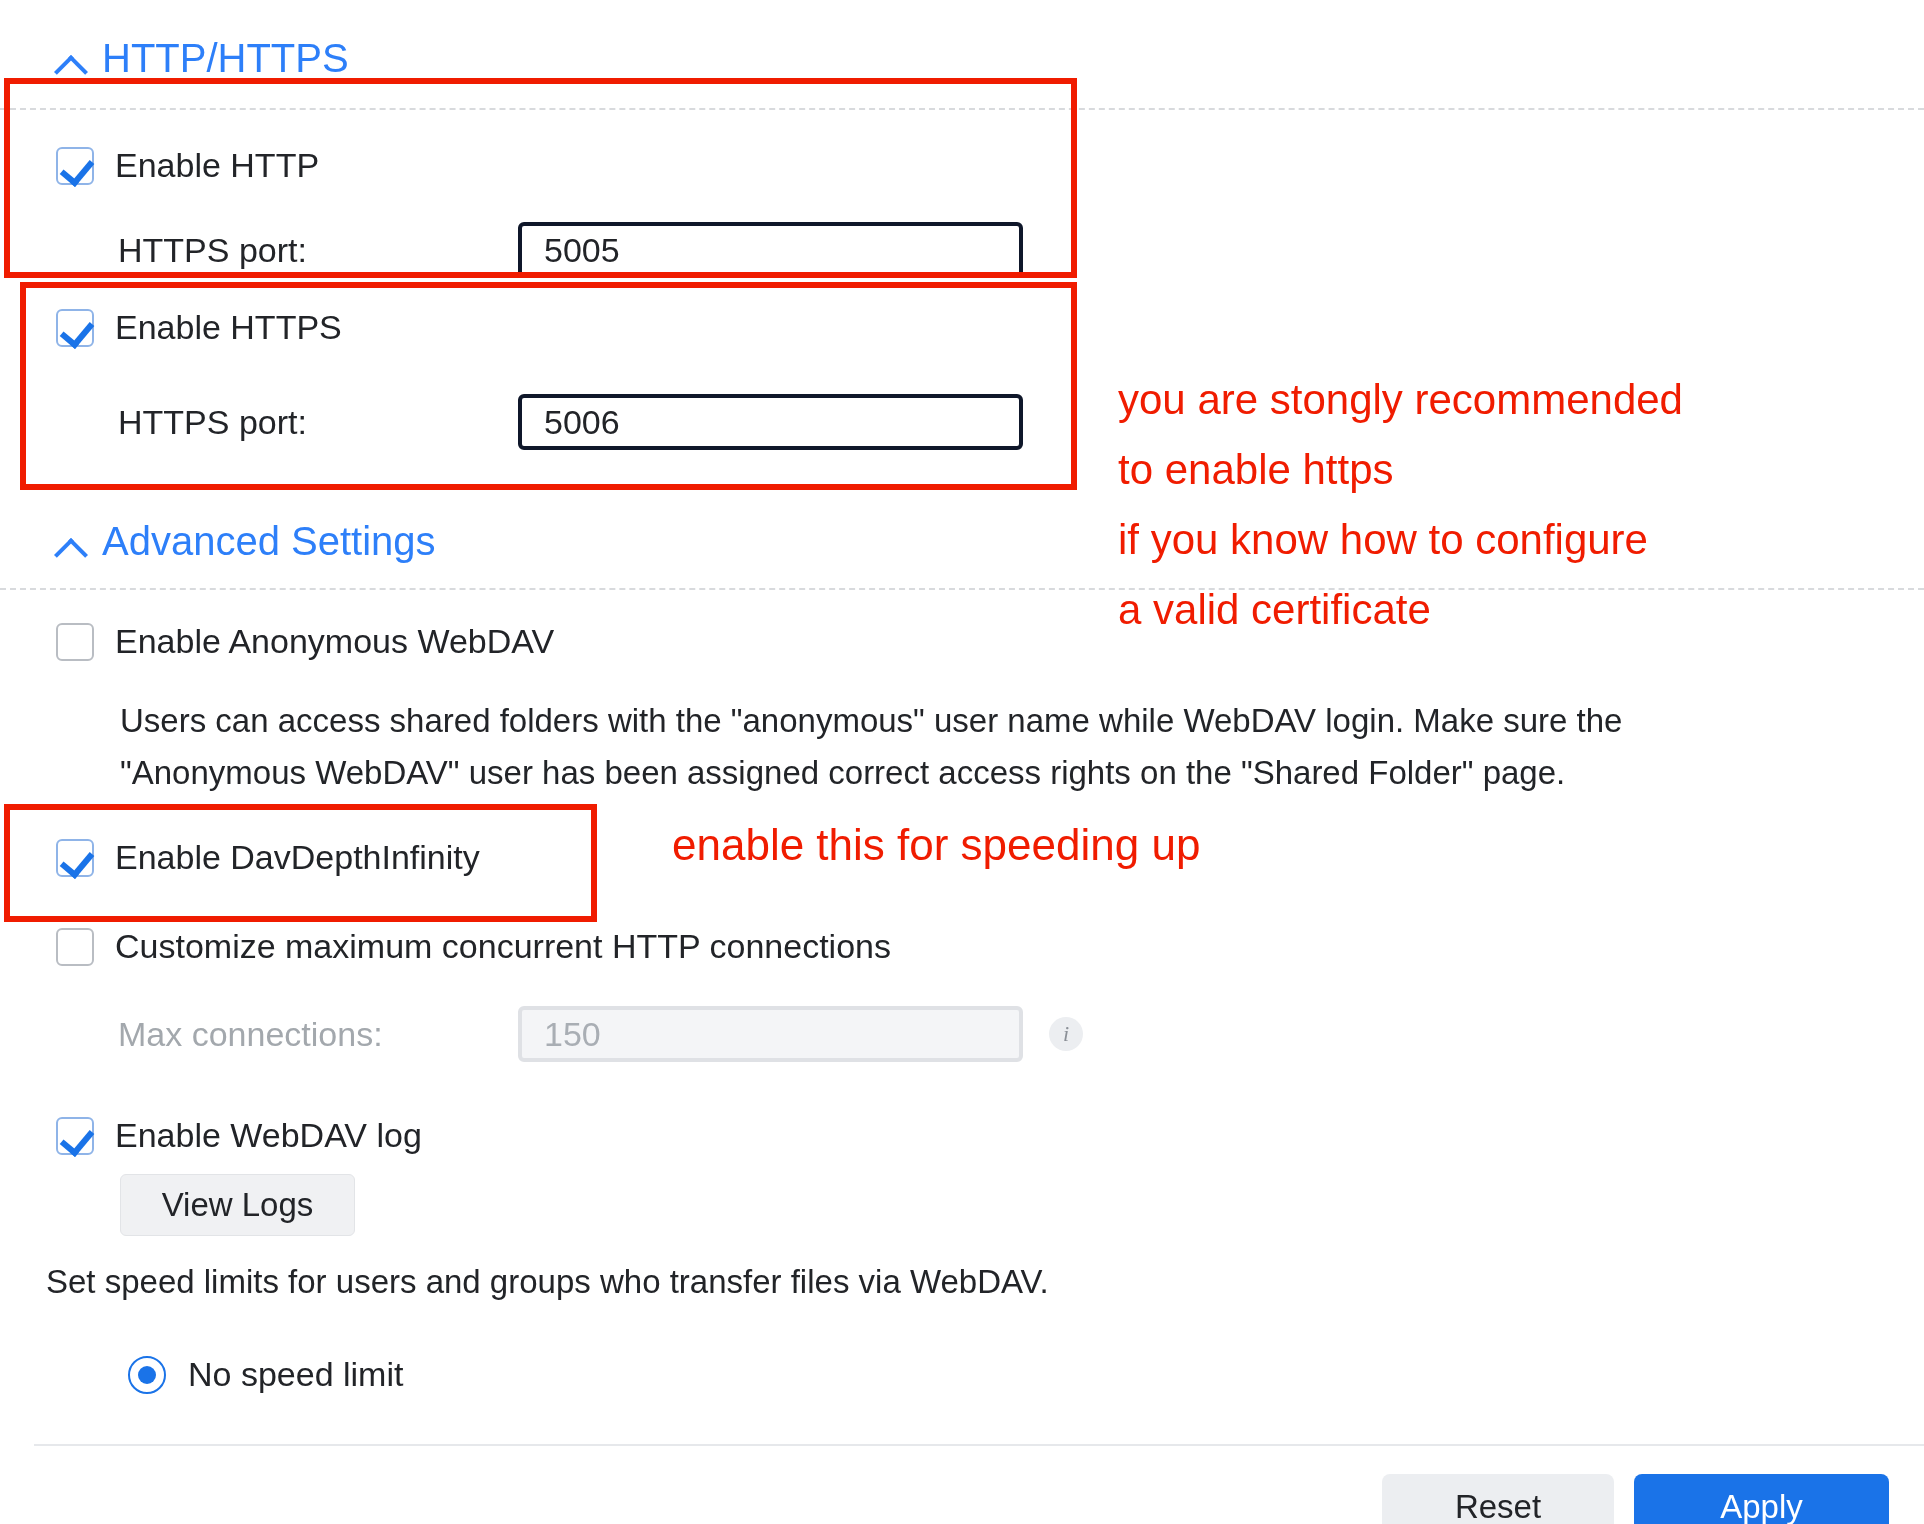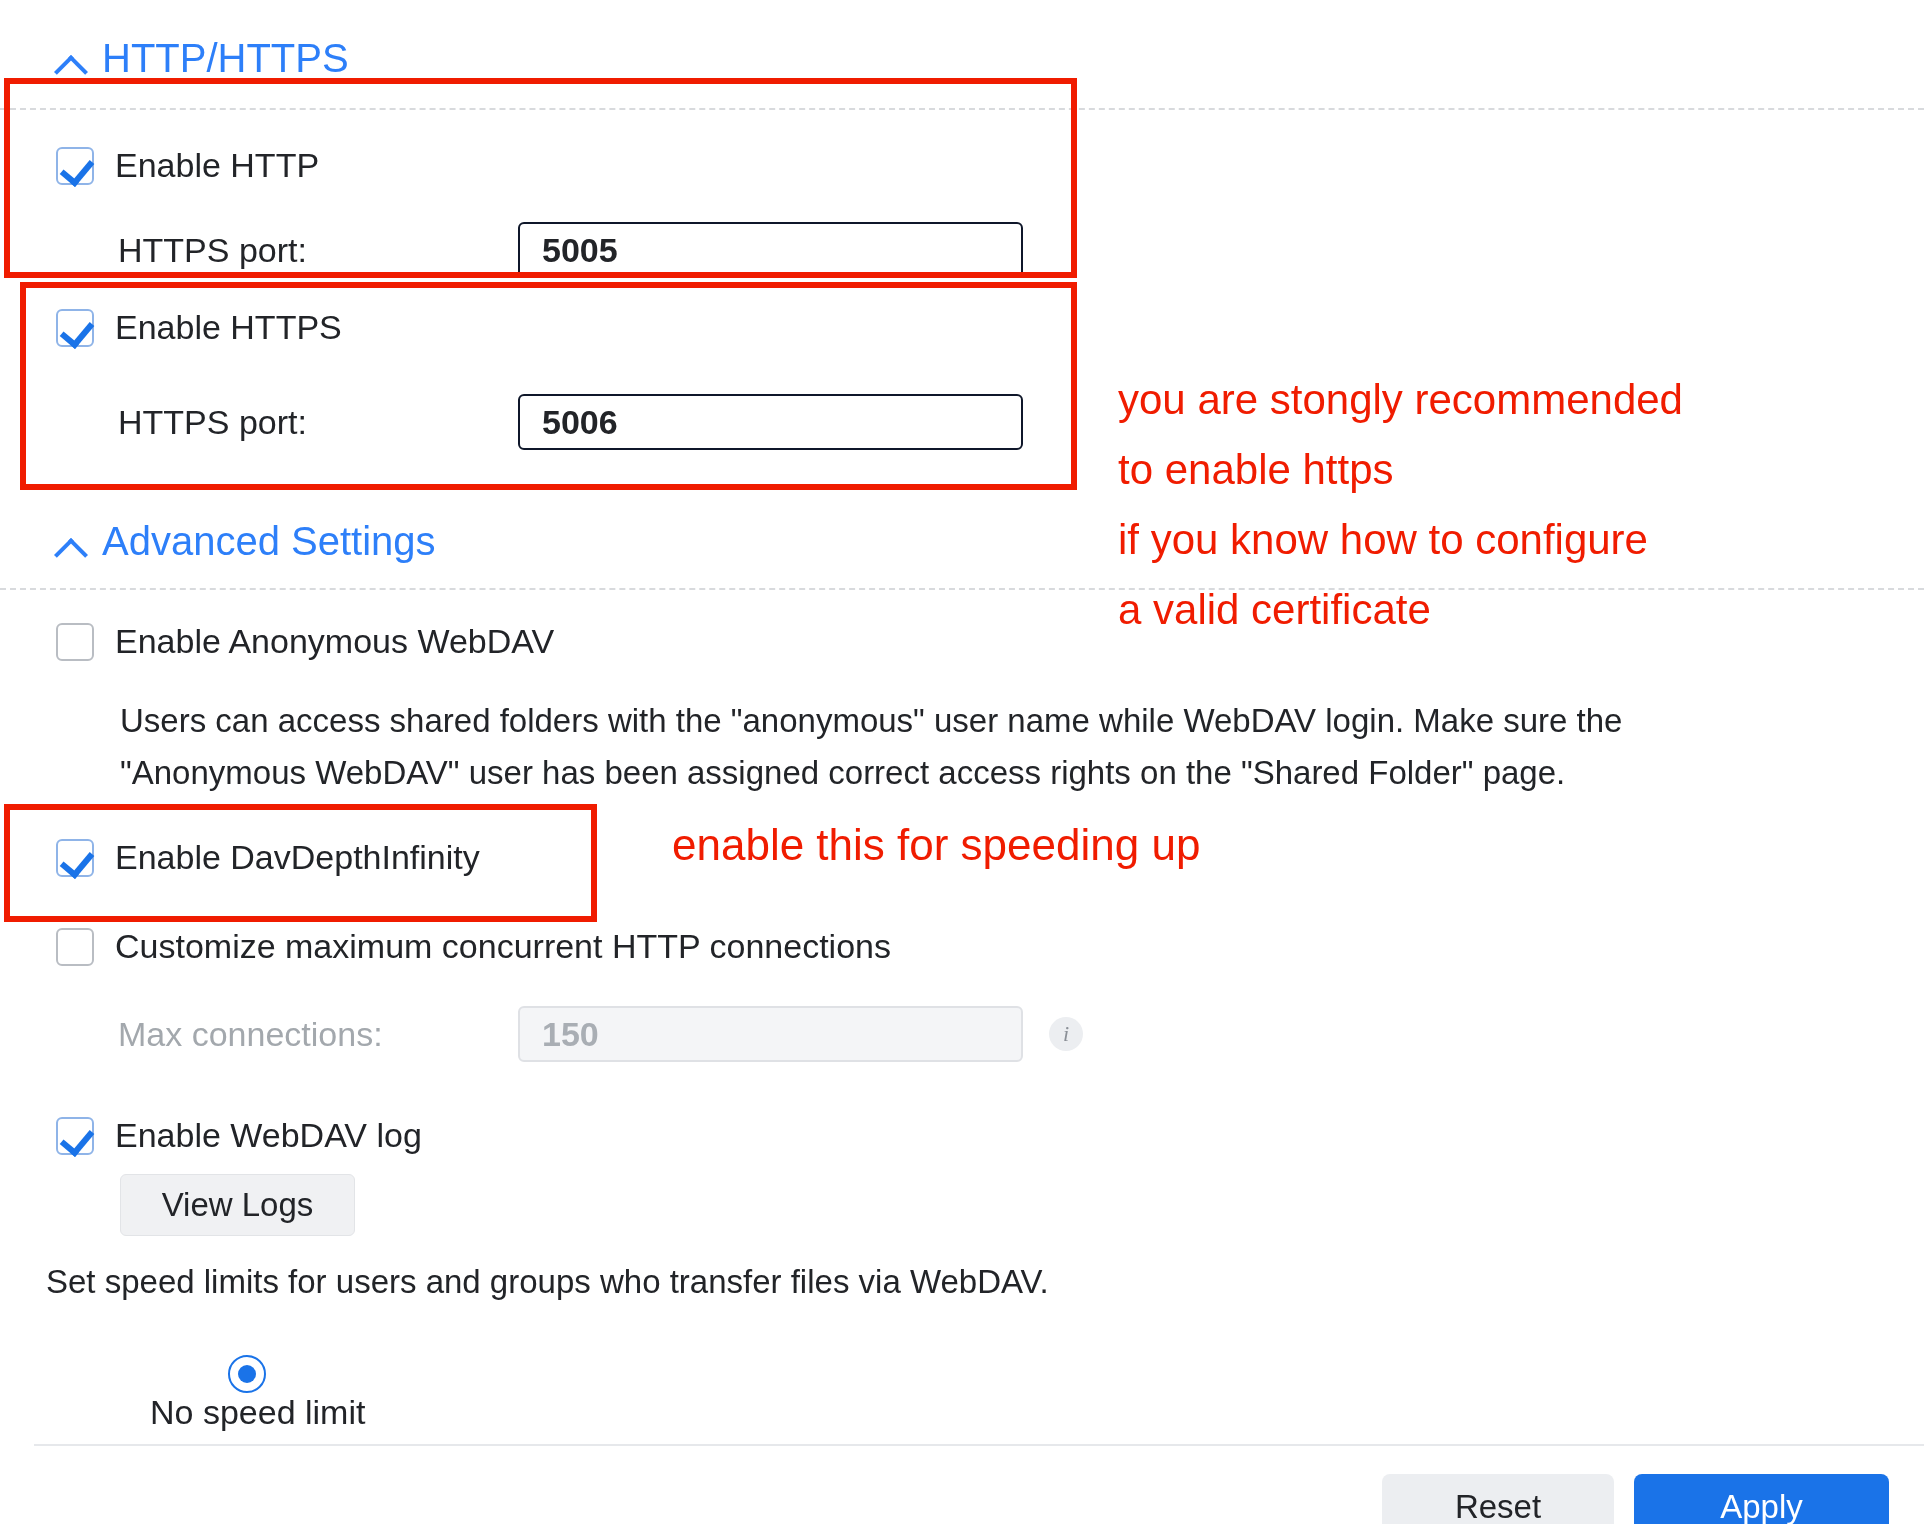--- a/index.html
+++ b/index.html
@@ -103,29 +103,28 @@
     align-items: center;
     white-space: nowrap;
   }
   .field-label {
     font-size: 34px;
     color: #222428;
   }
   .field-label.muted { color: #a3a8ad; }
   .textbox {
     height: 56px;
-    border: 2px solid #0f172a;
+    border: 4px solid #0f172a;
     border-radius: 6px;
     background: #ffffff;
     display: flex;
     align-items: center;
     padding: 0 22px;
     font-size: 34px;
     color: #222428;
-    font-weight: bold;
   }
   .textbox.disabled {
     background: #f4f5f7;
     color: #a9aeb4;
     border-color: #dfe1e5;
   }
   .info-icon {
     width: 34px;
     height: 34px;
     border-radius: 50%;
@@ -299,21 +298,21 @@
 
   <div class="row" style="left:56px; top:1092px;margin-top:24px;">
     <span class="cb checked"></span>
     <span class="row-label">Enable WebDAV log</span>
   </div>
 
   <div class="btn-soft" style="left:120px; top:1174px; width:235px;">View Logs</div>
 
   <div class="para" style="left:46px; top:1256px;">Set speed limits for users and groups who transfer files via WebDAV.</div>
 
-  <div class="radio-row" style="left:128px; top:1355px;flex-direction:column;">
+  <div class="radio-row" style="left:128px; top:1355px;">
     <span class="radio selected"></span>
     <span class="radio-label">No speed limit</span>
   </div>
 
   <div class="footer-sep"></div>
   <div class="btn btn-reset" style="left:1382px; top:1474px; width:232px;">Reset</div>
   <div class="btn btn-apply" style="left:1634px; top:1474px; width:255px;">Apply</div>
 
   <div class="annot-box" style="left:4px; top:78px; width:1073px; height:200px;"></div>
   <div class="annot-box" style="left:20px; top:282px; width:1057px; height:208px;"></div>

